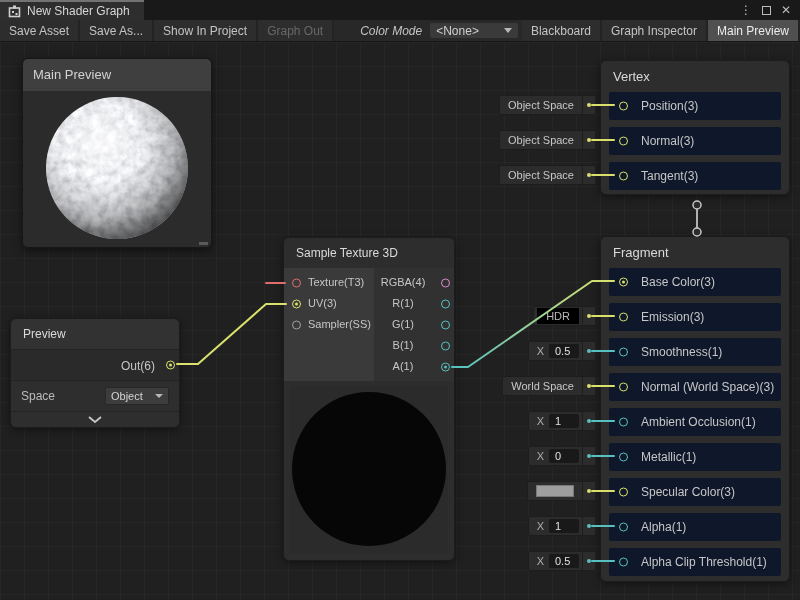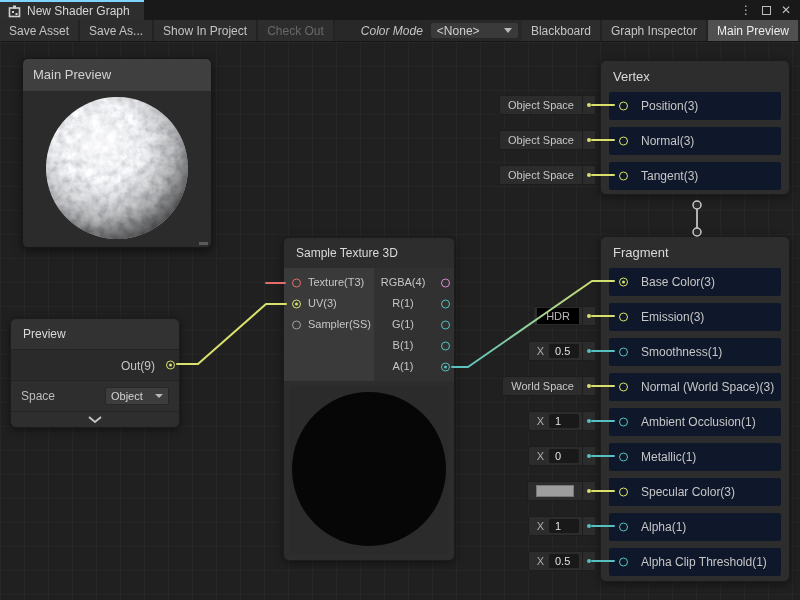--- a/index.html
+++ b/index.html
@@ -2,21 +2,21 @@
 <html><head>
 <meta charset="utf-8">
 <style>
   * { margin:0; padding:0; box-sizing:border-box; }
   html,body { width:800px; height:600px; overflow:hidden; background:#191919;
     font-family:"Liberation Sans","DejaVu Sans",sans-serif; }
 
   
   .titlebar { height:20px; background:#191919; display:flex; align-items:stretch; position:relative; }
   .tab { display:flex; align-items:center; gap:6px; padding:0 14px 0 8px; background:#2e2e2e;
-    border-top:2px solid #7dd3fc; color:#d6d6d6; font-size:12px; }
+    border-top:2px solid #737373; color:#d6d6d6; font-size:12px; }
   .win-controls { margin-left:auto; display:flex; align-items:center; gap:4px; padding-right:6px; color:#bcbcbc; }
   .win-btn { width:16px; height:16px; display:flex; align-items:center; justify-content:center; font-size:12px; }
   .max-box { width:9px; height:9px; border:1.5px solid #bcbcbc; }
 
   
   .toolbar { height:22px; background:#282828; display:flex; align-items:stretch; font-size:12px;
     color:#c4c4c4; border-bottom:1px solid #161616; white-space:nowrap; }
   .tb-btn { display:flex; align-items:center; padding:0 9px; background:#2d2d2d; border-right:2px solid #232323; }
   .tb-btn.disabled { color:#686868; }
   .tb-btn.active { background:#505050; color:#ececec; }
@@ -126,21 +126,21 @@
         <span class="max-box"></span>
       </span>
     <span class="win-btn">✕</span>
   </div>
 </div>
 
 <div class="toolbar">
   <div class="tb-btn">Save Asset</div>
   <div class="tb-btn">Save As...</div>
   <div class="tb-btn">Show In Project</div>
-  <div class="tb-btn disabled">Check Out</div>
+  <div class="tb-btn disabled">Graph Out</div>
   <div class="tb-label">Color Mode</div>
   <div class="tb-dd">
     <span>&lt;None&gt;</span>
     <span class="dd-caret"></span>
   </div>
   <div class="tb-right">
     <div class="tb-btn">Blackboard</div>
     <div class="tb-btn">Graph Inspector</div>
     <div class="tb-btn active">Main Preview</div>
   </div>
@@ -275,21 +275,21 @@
       </div>
     </div>
     <div class="spreview">
       <div class="black-sphere"></div>
     </div>
   </div>
 
   <div class="node" style="left:10px;top:276px;width:170px">
     <div class="ntitle" style="height:30px;line-height:30px;font-size:12px;background:#323232;border-radius:6px 6px 0 0">Preview</div>
     <div class="out-row">
-      <span>Out(9)</span>
+      <span>Out(6)</span>
       <span class="port p-vec3 connected"></span>
     </div>
     <div class="space-row">
       <span>Space</span>
       <div class="dropdown">
         <span>Object</span>
         <span class="dd-caret" style="border-top-width:4px"></span>
       </div>
     </div>
     <div class="chev-row">

